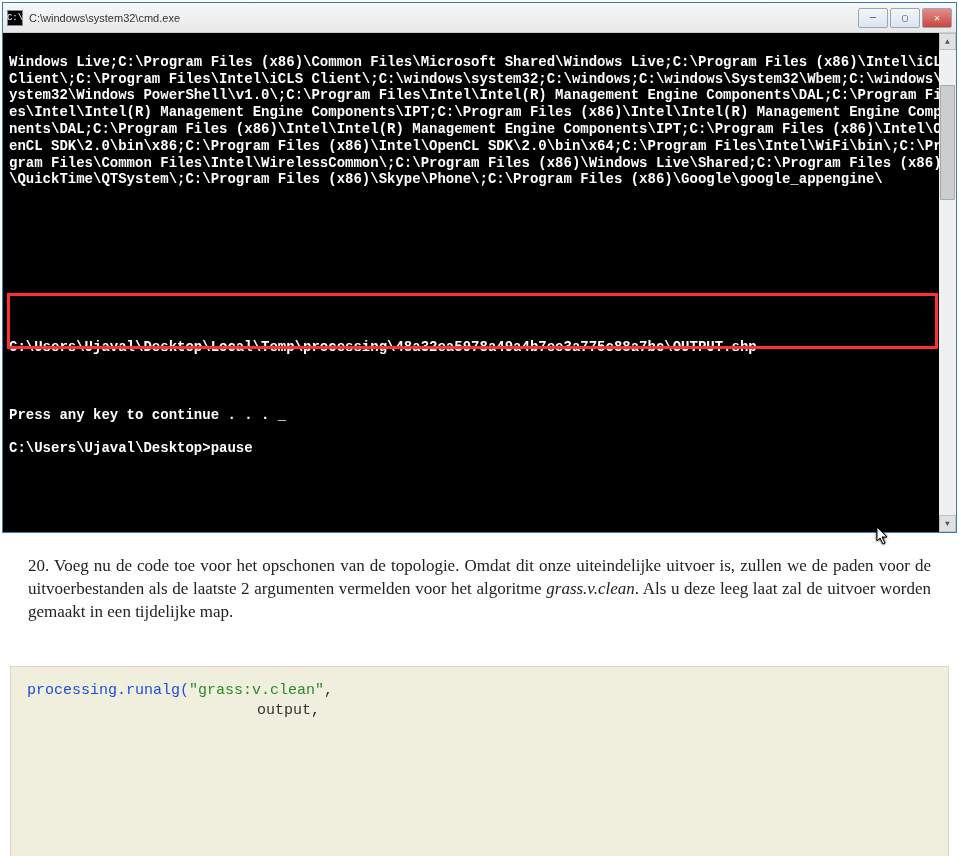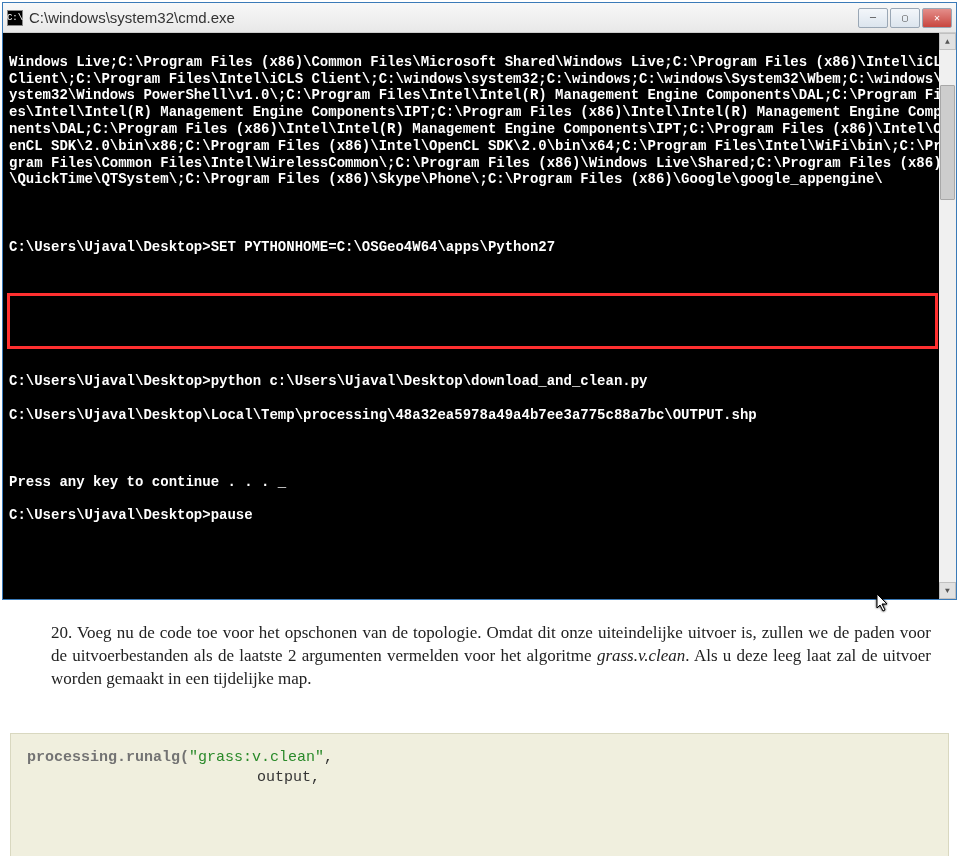--- a/index.html
+++ b/index.html
@@ -28,21 +28,21 @@
     display: flex;
     align-items: center;
     justify-content: center;
     font-size: 9px;
     color: #fff;
     margin-right: 6px;
   }
   .title-text {
     flex: 1;
     font-family: 'Segoe UI', Arial, sans-serif;
-    font-size: 15px;
+    font-size: 11px;
     color: #333;
   }
   .win-btns { display: flex; gap: 2px; }
   .win-btn {
     width: 30px; height: 20px;
     border: 1px solid #9aa7b5;
     border-radius: 2px;
     display: flex; align-items: center; justify-content: center;
     font-size: 10px;
   }
@@ -97,41 +97,41 @@
   }
   .terminal-wrap { position: relative; }
   .cursor-ptr {
     position:absolute;
     width:0;height:0;
     pointer-events:none;
   }
   .cursor-ptr svg { filter: drop-shadow(0 0 1px #000); }
 
   .doc-section {
-    padding: 20px 28px 20px 51px;
+    padding: 20px 28px 20px 28px;
     font-family: Georgia, 'Times New Roman', serif;
     font-size: 17px;
     line-height: 1.35;
     color: #222;
   }
   .doc-section .num-item { text-align: justify; }
   .doc-section .num { display:inline; }
   .italic { font-style: italic; }
   .code-block {
     margin: 22px 10px 10px 10px;
     background: #f0efde;
     border: 1px solid #d9d8c0;
     padding: 14px 16px 14px 16px;
     font-family: 'Courier New', monospace;
     font-size: 15px;
     line-height: 1.35;
     color: #333;
     white-space: pre;
   }
-  .cb-fn { color: #737373; font-weight: bold; }
+  .cb-fn { color: #1d4ed8; }
   .cb-str { color: #2a8a2a; background: #f0efde; }
   .cb-ind { display:inline-block; width: 230px; }
 </style>
 </head>
 <body>
 
 <div class="window">
   <div class="titlebar">
     <div class="app-icon">C:\</div>
     <div class="title-text">C:\windows\system32\cmd.exe</div>
@@ -139,25 +139,23 @@
       <div class="win-btn min">—</div>
       <div class="win-btn max">▢</div>
       <div class="win-btn close">✕</div>
     </div>
   </div>
 
   <div class="terminal-wrap">
     <div class="terminal" style="">
 <span class="line">Windows Live;C:\Program Files (x86)\Common Files\Microsoft Shared\Windows Live;C:\Program Files (x86)\Intel\iCLS Client\;C:\Program Files\Intel\iCLS Client\;C:\windows\system32;C:\windows;C:\windows\System32\Wbem;C:\windows\System32\Windows PowerShell\v1.0\;C:\Program Files\Intel\Intel(R) Management Engine Components\DAL;C:\Program Files\Intel\Intel(R) Management Engine Components\IPT;C:\Program Files (x86)\Intel\Intel(R) Management Engine Components\DAL;C:\Program Files (x86)\Intel\Intel(R) Management Engine Components\IPT;C:\Program Files (x86)\Intel\OpenCL SDK\2.0\bin\x86;C:\Program Files (x86)\Intel\OpenCL SDK\2.0\bin\x64;C:\Program Files\Intel\WiFi\bin\;C:\Program Files\Common Files\Intel\WirelessCommon\;C:\Program Files (x86)\Windows Live\Shared;C:\Program Files (x86)\QuickTime\QTSystem\;C:\Program Files (x86)\Skype\Phone\;C:\Program Files (x86)\Google\google_appengine\</span>
 <span class="line"> </span>
-<span class="line">C:\Users\Ujaval\Desktop&gt;SET PYTHONHOME=C:\OSGeo4W64\apps\Python27</span>
 <span class="line"> </span>
 <span class="line"> </span>
 <span class="line"> </span>
-<span class="line">C:\Users\Ujaval\Desktop&gt;python c:\Users\Ujaval\Desktop\download_and_clean.py</span>
 <span class="line">C:\Users\Ujaval\Desktop\Local\Temp\processing\48a32ea5978a49a4b7ee3a775c88a7bc\OUTPUT.shp</span>
 <span class="line"> </span>
 <span class="line">Press any key to continue . . . _</span>
 <span class="line">C:\Users\Ujaval\Desktop&gt;pause</span>
       <div class="highlight-box" style="top:260px;height:56px;"></div>
       <div class="cursor-ptr" style="right:80px;bottom:40px;">
         <svg width="14" height="20" viewBox="0 0 14 20">
           <path d="M1 1 L1 15 L4 12 L7 18 L9 17 L6 11 L11 11 Z" fill="#fff" stroke="#000" stroke-width="1"></path>
         </svg>
       </div>

